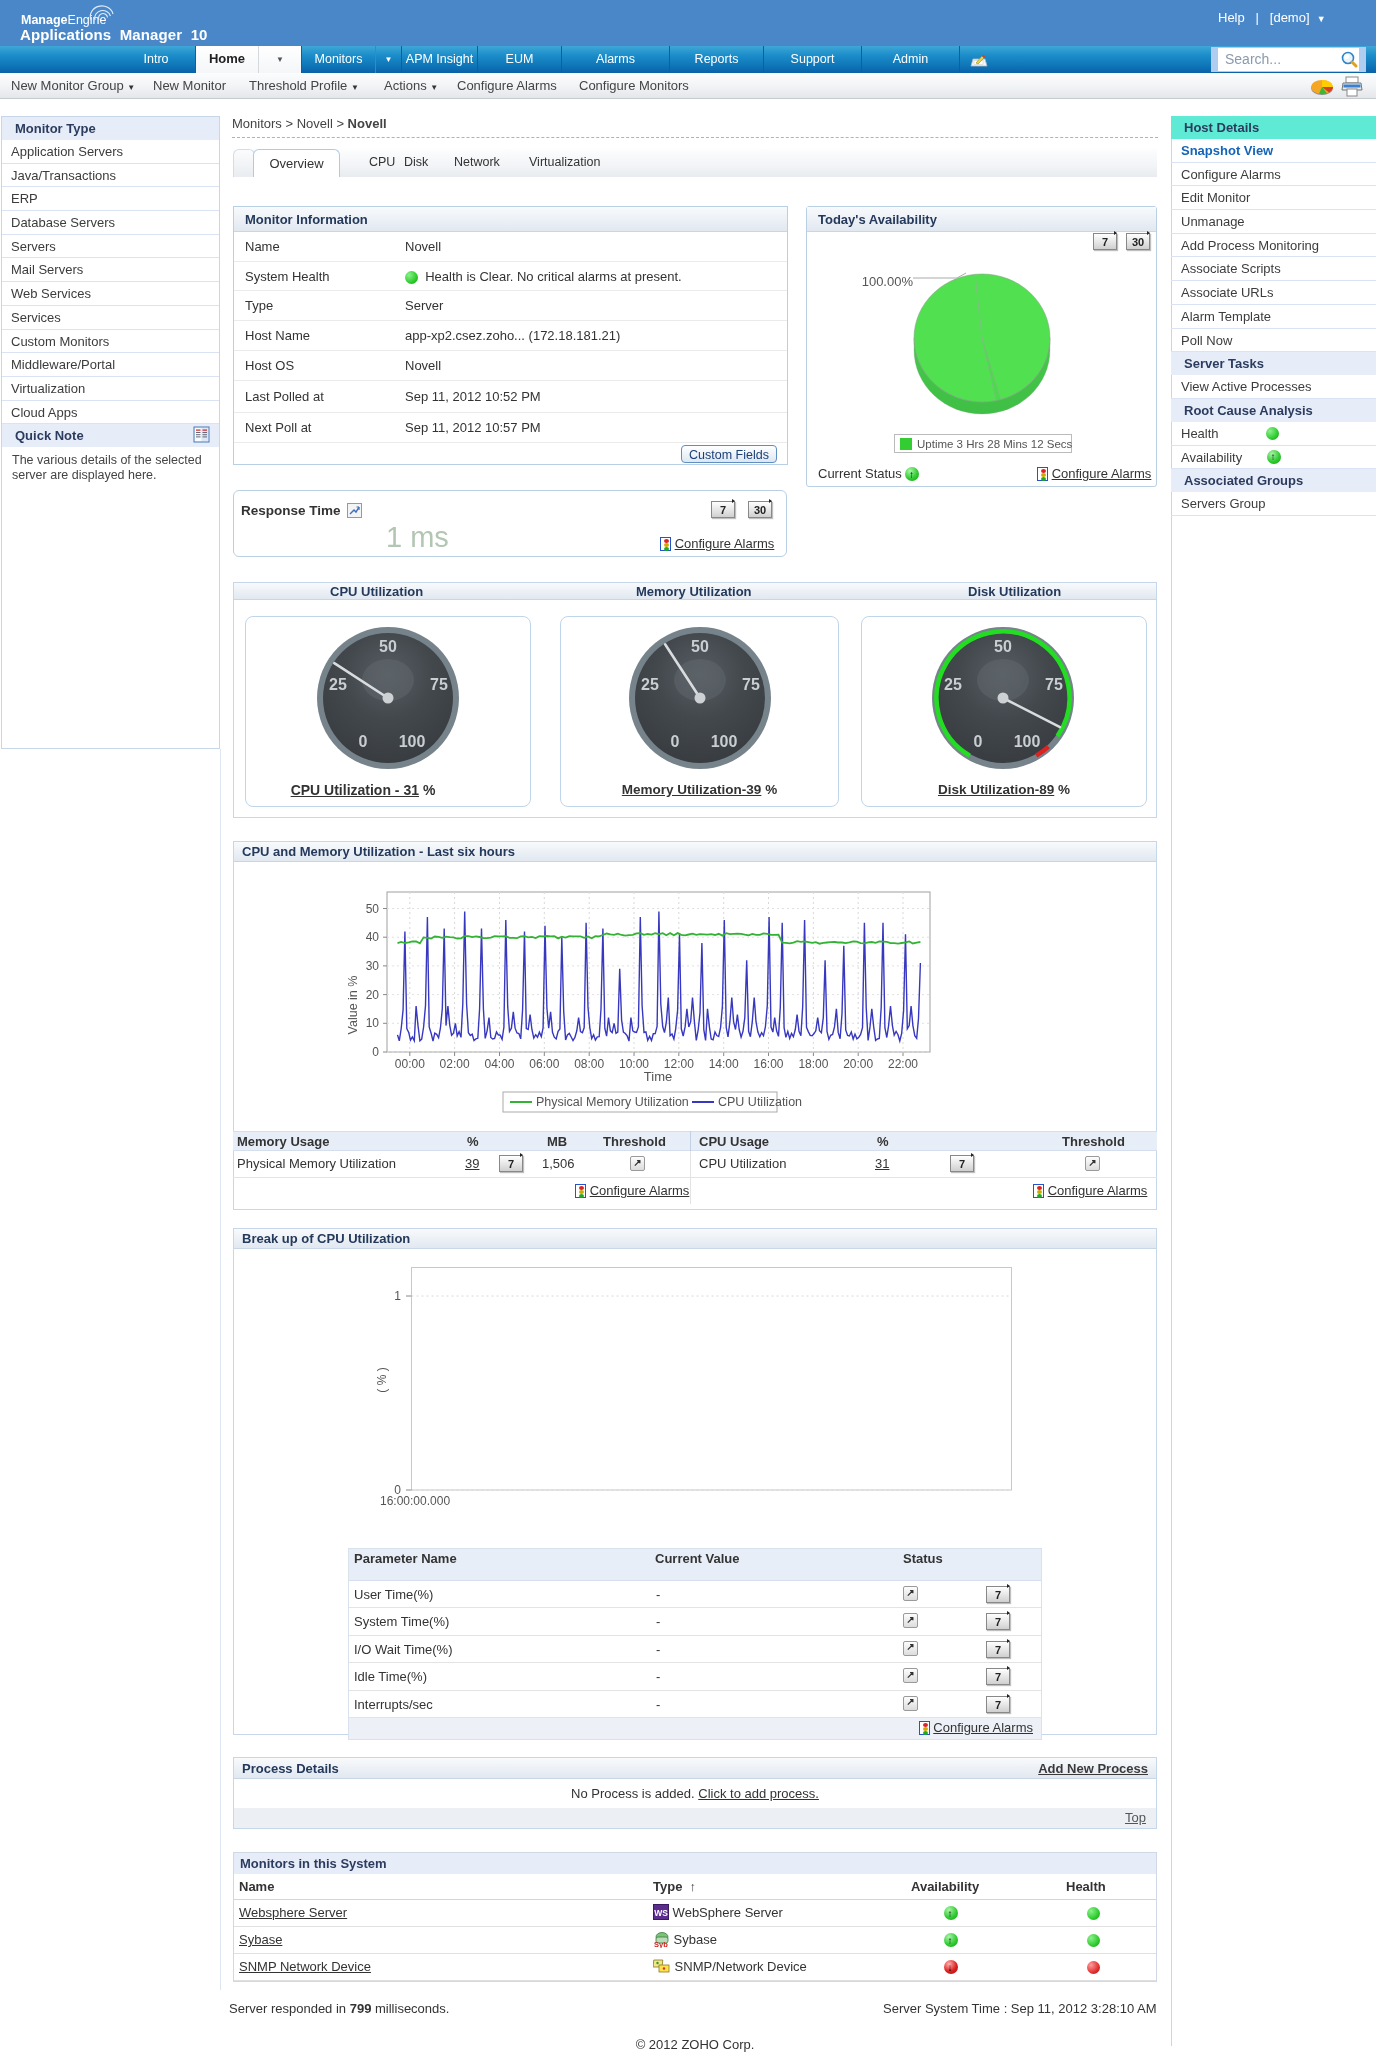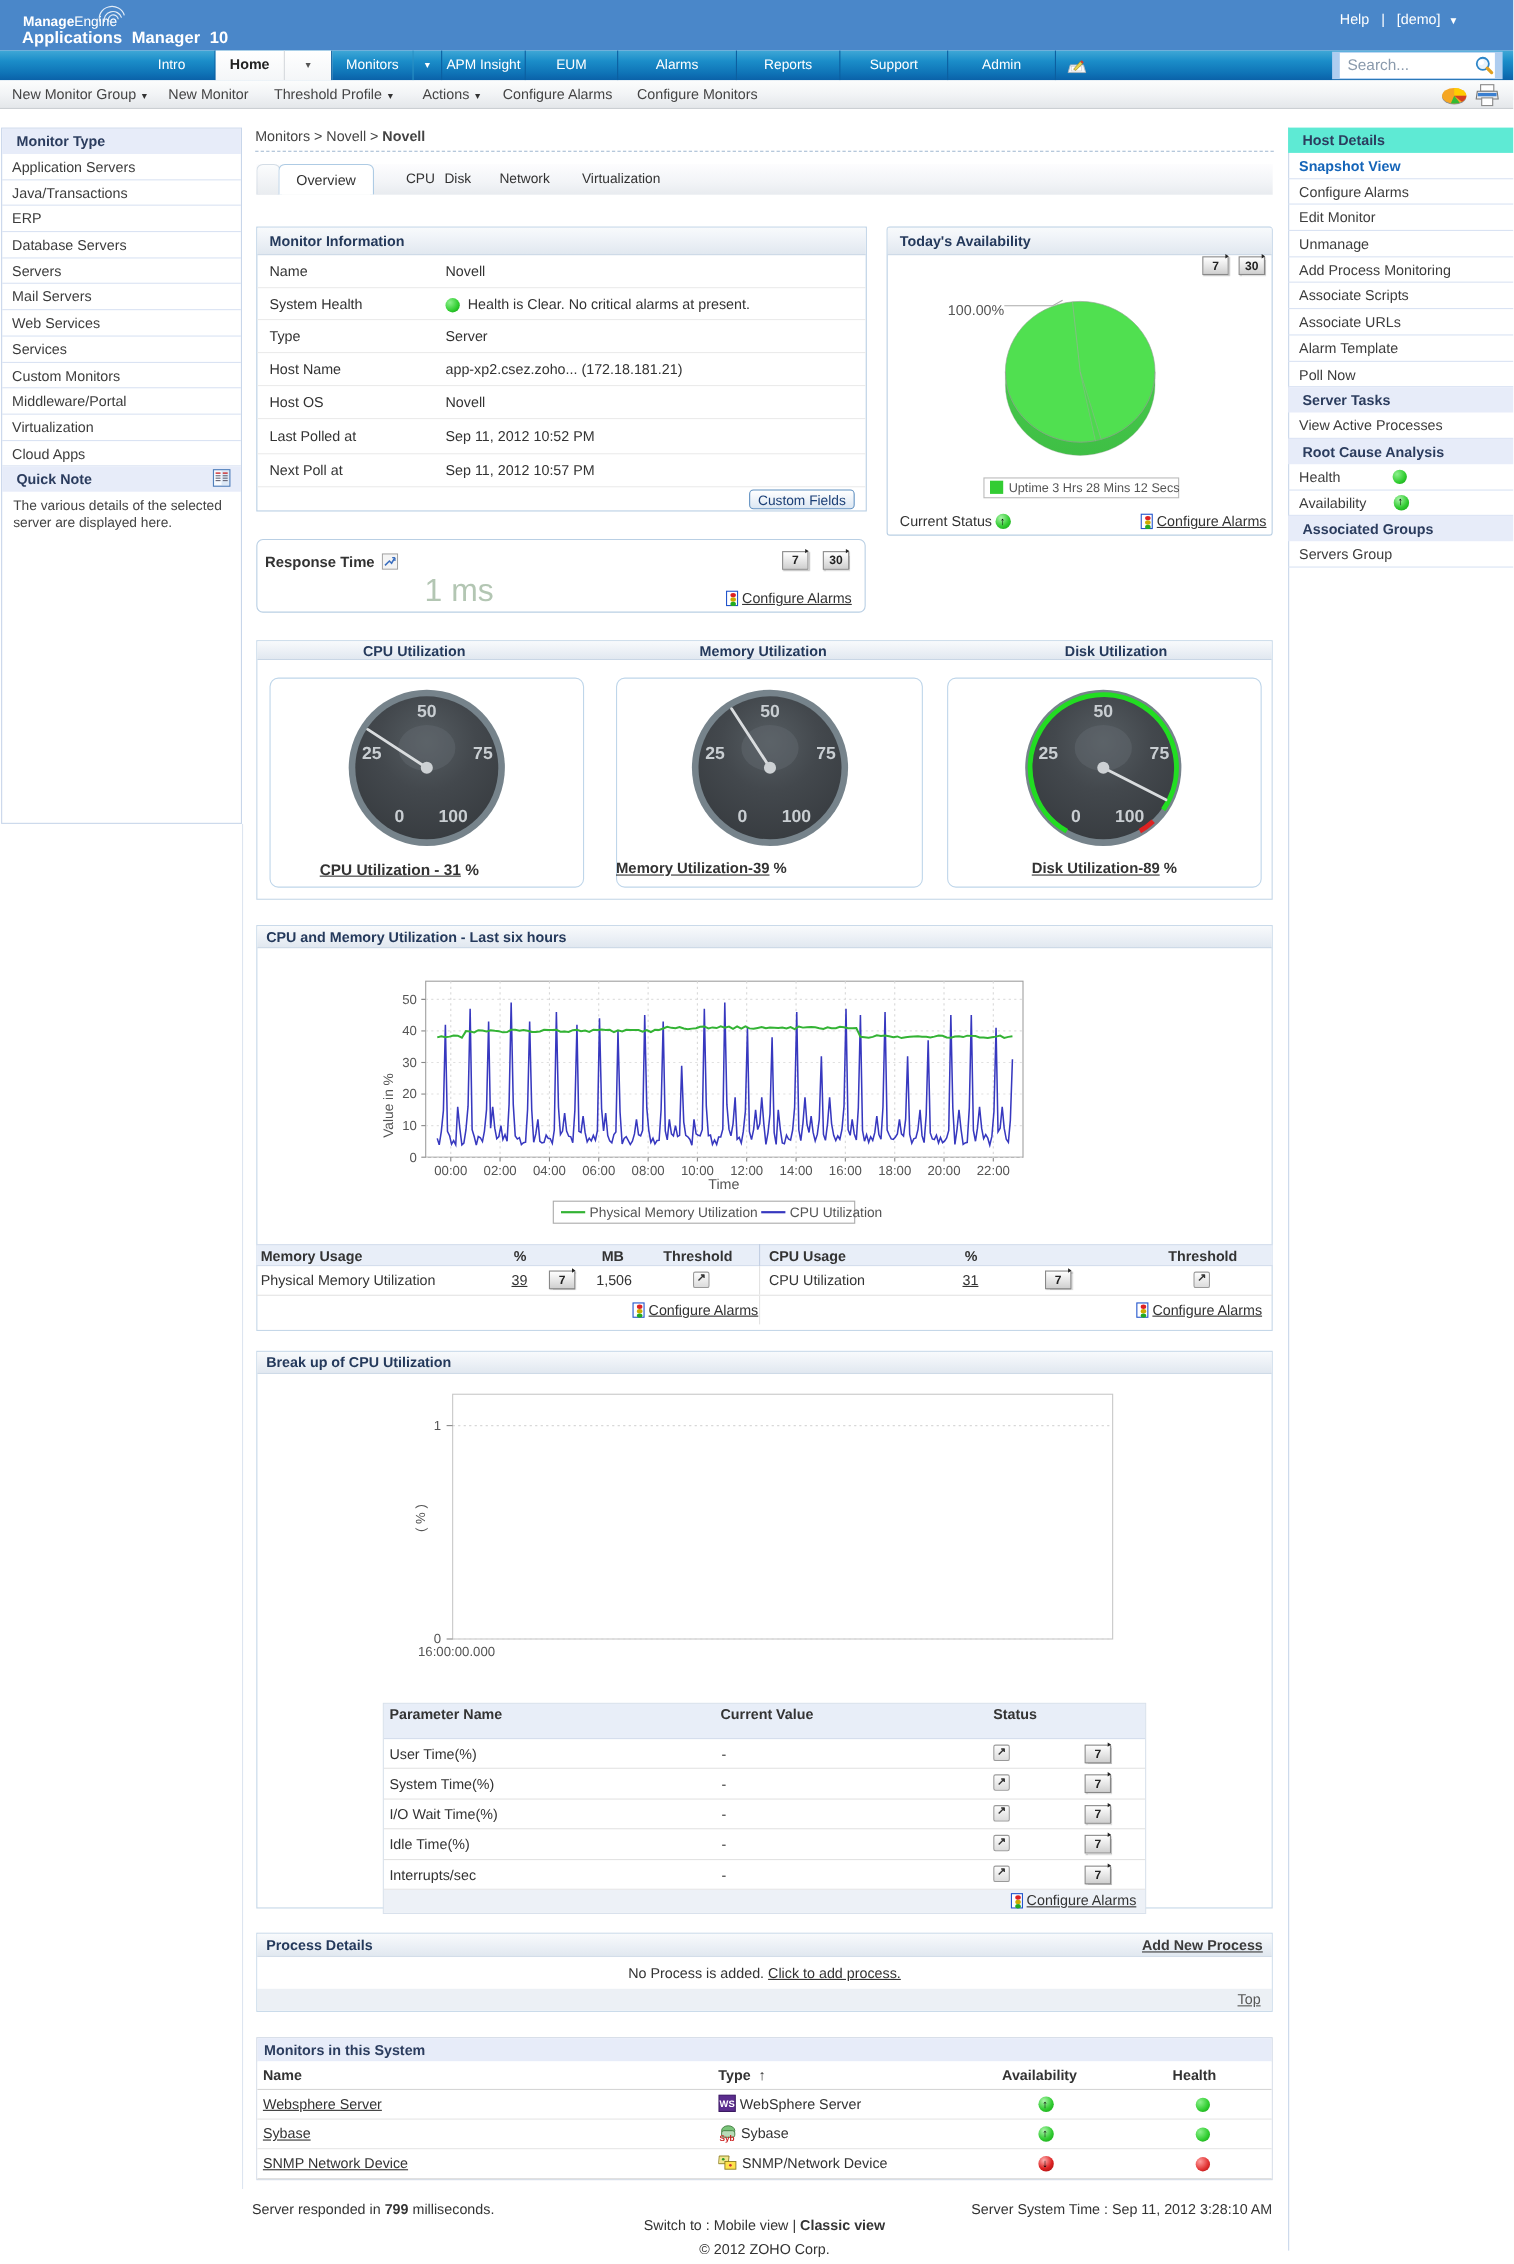--- a/index.html
+++ b/index.html
@@ -264,21 +264,21 @@
 <circle cx="80" cy="80" r="65" fill="url(#dial39)"></circle>
 <ellipse cx="80" cy="62" rx="26" ry="21" fill="#646b71" fill-opacity="0.45"></ellipse>
       <text x="80" y="34" font-size="16" font-weight="bold" fill="#c9ced2" text-anchor="middle" font-family="Liberation Sans">50</text>
 <text x="30" y="72" font-size="16" font-weight="bold" fill="#c9ced2" text-anchor="middle" font-family="Liberation Sans">25</text>
 <text x="131" y="72" font-size="16" font-weight="bold" fill="#c9ced2" text-anchor="middle" font-family="Liberation Sans">75</text>
 <text x="55" y="129" font-size="16" font-weight="bold" fill="#c9ced2" text-anchor="middle" font-family="Liberation Sans">0</text>
 <text x="104" y="129" font-size="16" font-weight="bold" fill="#c9ced2" text-anchor="middle" font-family="Liberation Sans">100</text>
 <line x1="80" y1="80" x2="45.1" y2="26.3" stroke="#d9dcde" stroke-width="2.6" stroke-linecap="round"></line>
 <circle cx="80" cy="80" r="5.5" fill="#cdd1d4"></circle>
     </svg>
-    <div class="abs" style="left:560px;top:782px;width:279px;font-size:13.5px;font-weight:bold;color:#333;"><span style="text-decoration:underline;">Memory Utilization-39</span> %</div>
+    <div class="abs" style="left:560px;top:782px;width:279px;text-align:center;font-size:13.5px;font-weight:bold;color:#333;"><span style="text-decoration:underline;">Memory Utilization-39</span> %</div>
     <div class="abs" style="left:861px;top:616px;width:286px;height:191px;border:1px solid #bfd6ea;border-radius:8px;background:#fff;"></div>
     <svg class="abs" style="left:923px;top:618px;" width="160" height="160" viewBox="0 0 160 160">
       <defs>
         <radialGradient id="dial89" cx="50%" cy="32%" r="85%">
           <stop offset="0%" stop-color="#565d62"></stop>
           <stop offset="40%" stop-color="#43484d"></stop>
           <stop offset="100%" stop-color="#33373b"></stop>
         </radialGradient>
       </defs>
 <circle cx="80" cy="80" r="71" fill="#76838b"></circle>
@@ -493,16 +493,15 @@
             <circle cx="4.5" cy="5" r="1.2" fill="#2a9a2a"></circle>
             <circle cx="11" cy="10.5" r="1.2" fill="#cc3333"></circle>
           </svg> SNMP/Network Device</span>
         <span class="rdn" style="position:absolute;left:710px;top:6px;"></span>
         <span class="rball" style="position:absolute;left:853px;top:7px;"></span>
       </div>
     </div>
 
 <div class="abs" style="left:229px;top:2001px;font-size:13px;color:#333;">Server responded in <b>799</b> milliseconds.</div>
 <div class="abs" style="left:883px;top:2001px;font-size:13px;color:#333;">Server System Time : Sep 11, 2012 3:28:10 AM</div>
-<div class="abs" style="left:233px;top:2015px;width:924px;text-align:center;font-size:13px;color:#333;">Switch to : Mobile view | <b>Classic view</b></div>
 <div class="abs" style="left:233px;top:2037px;width:924px;text-align:center;font-size:13px;color:#333;">© 2012 ZOHO Corp.</div>
 
 </div>
 
 </body></html>

